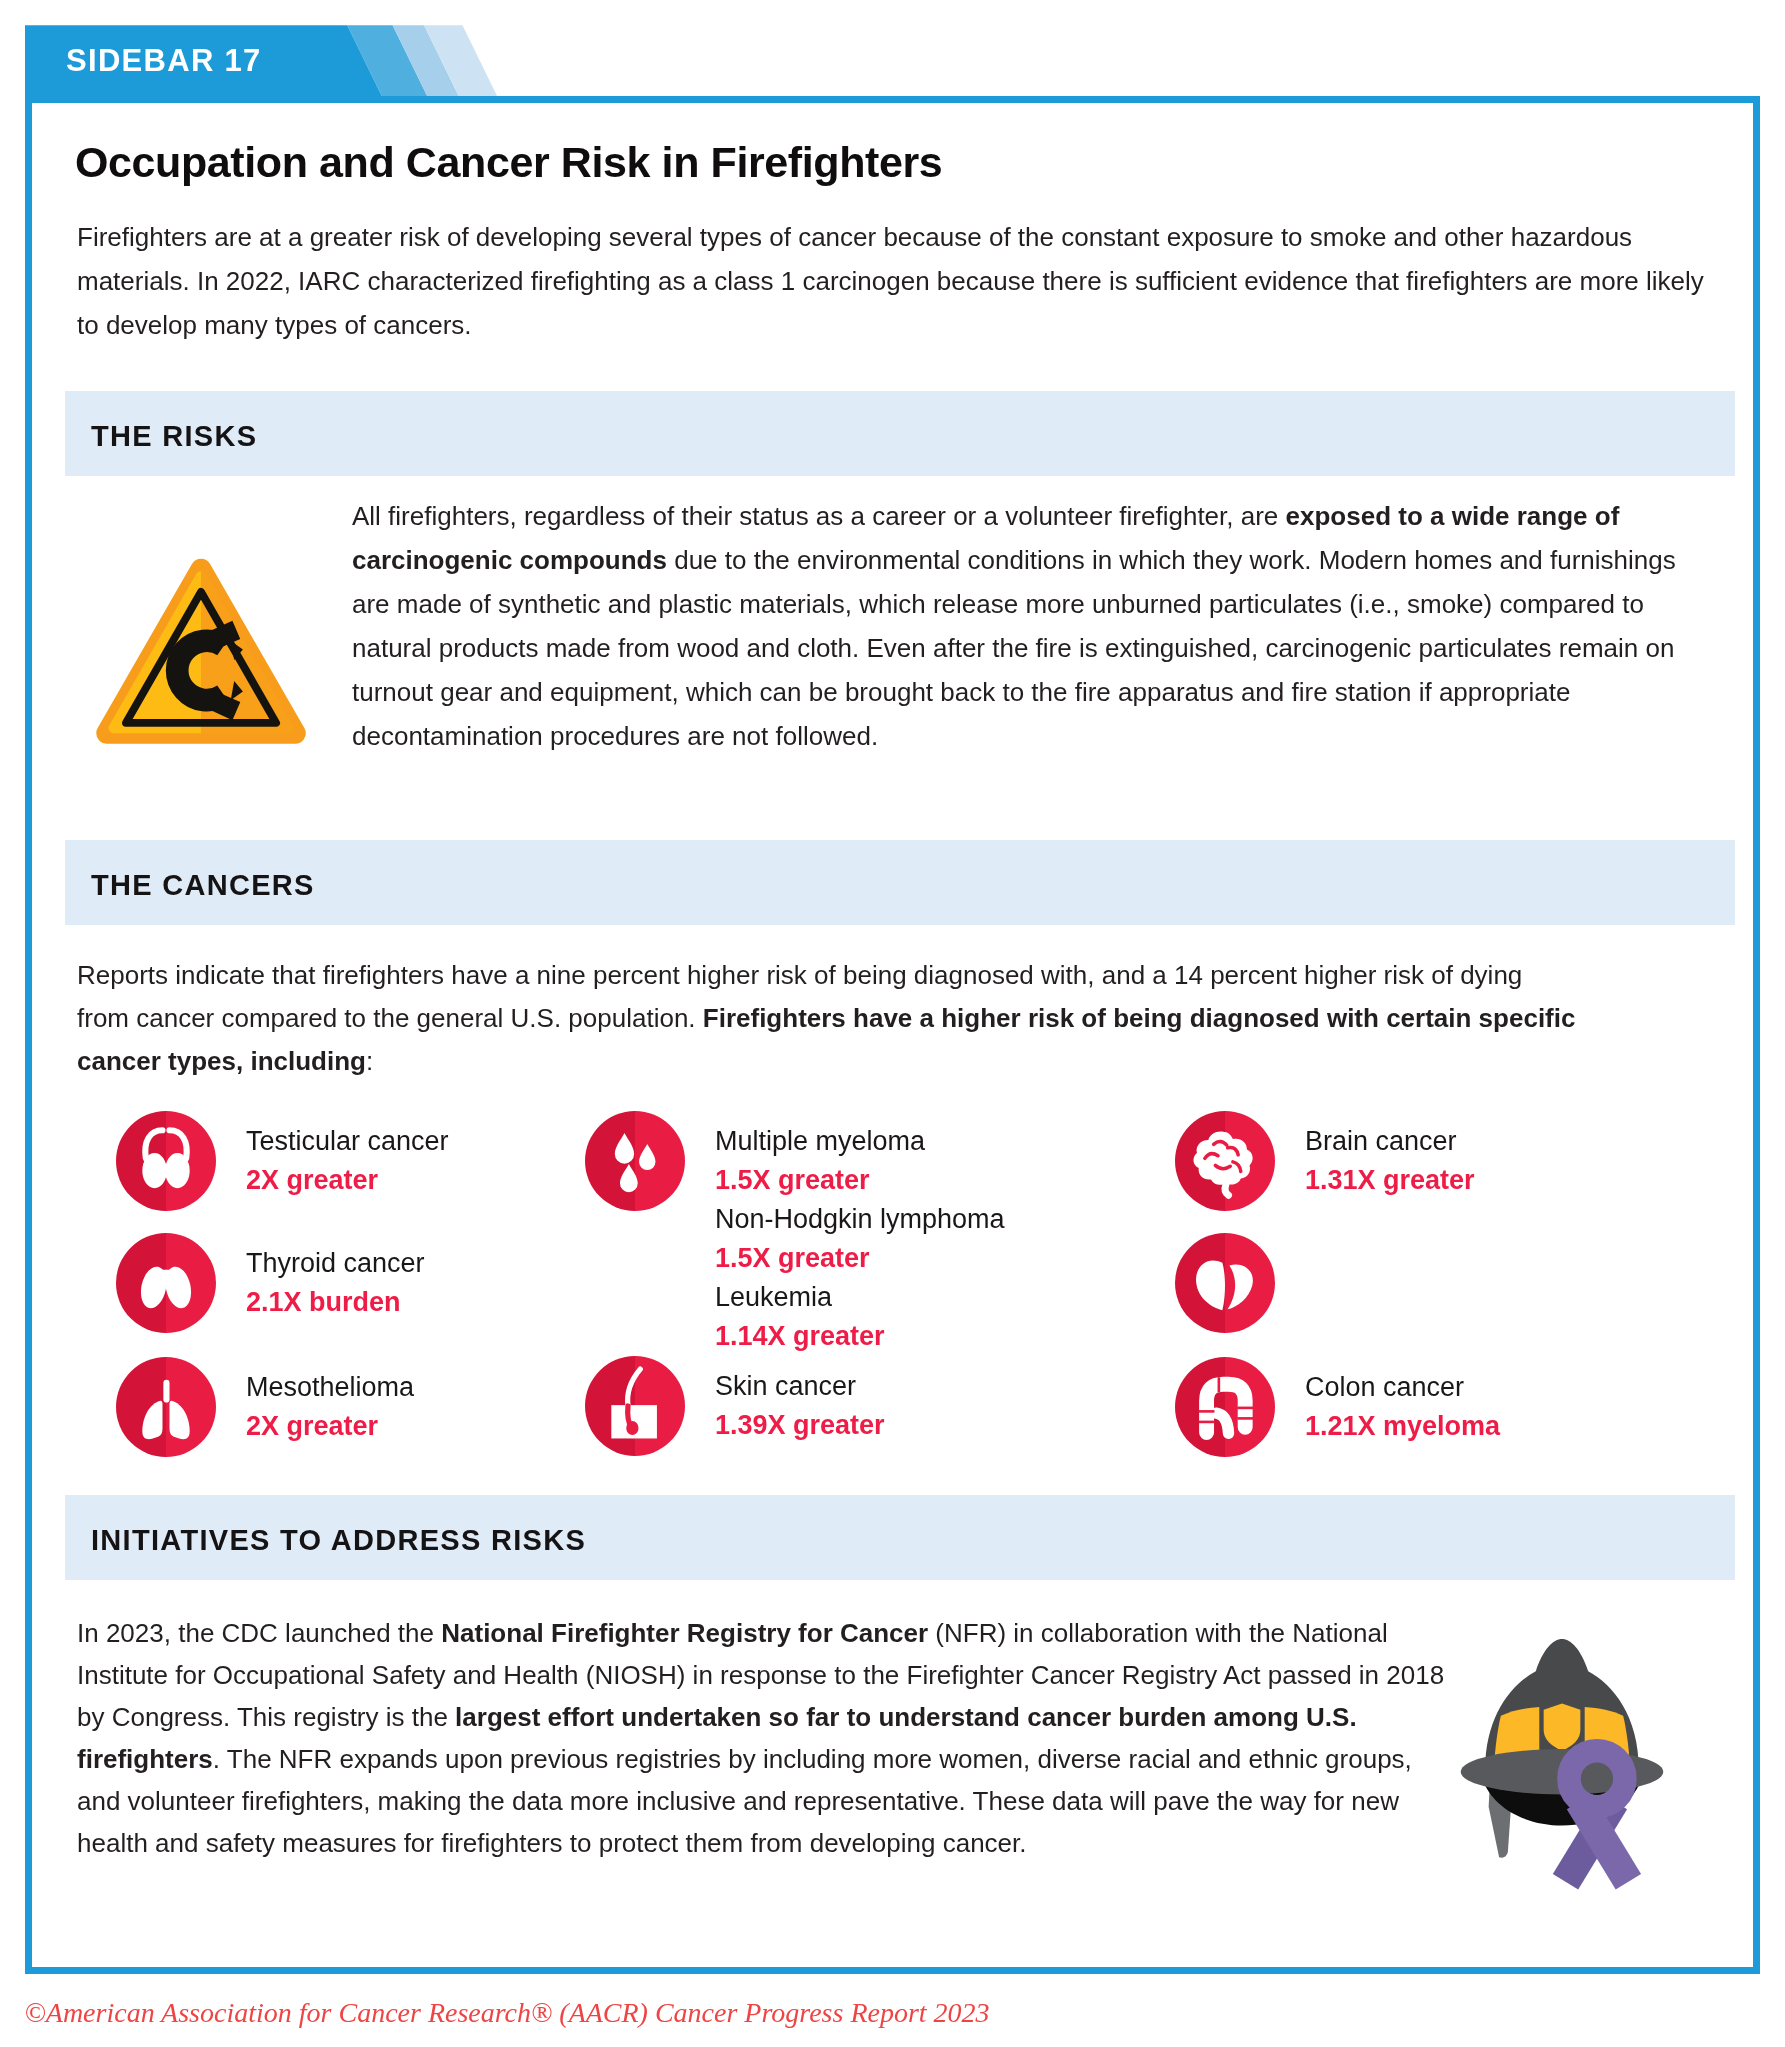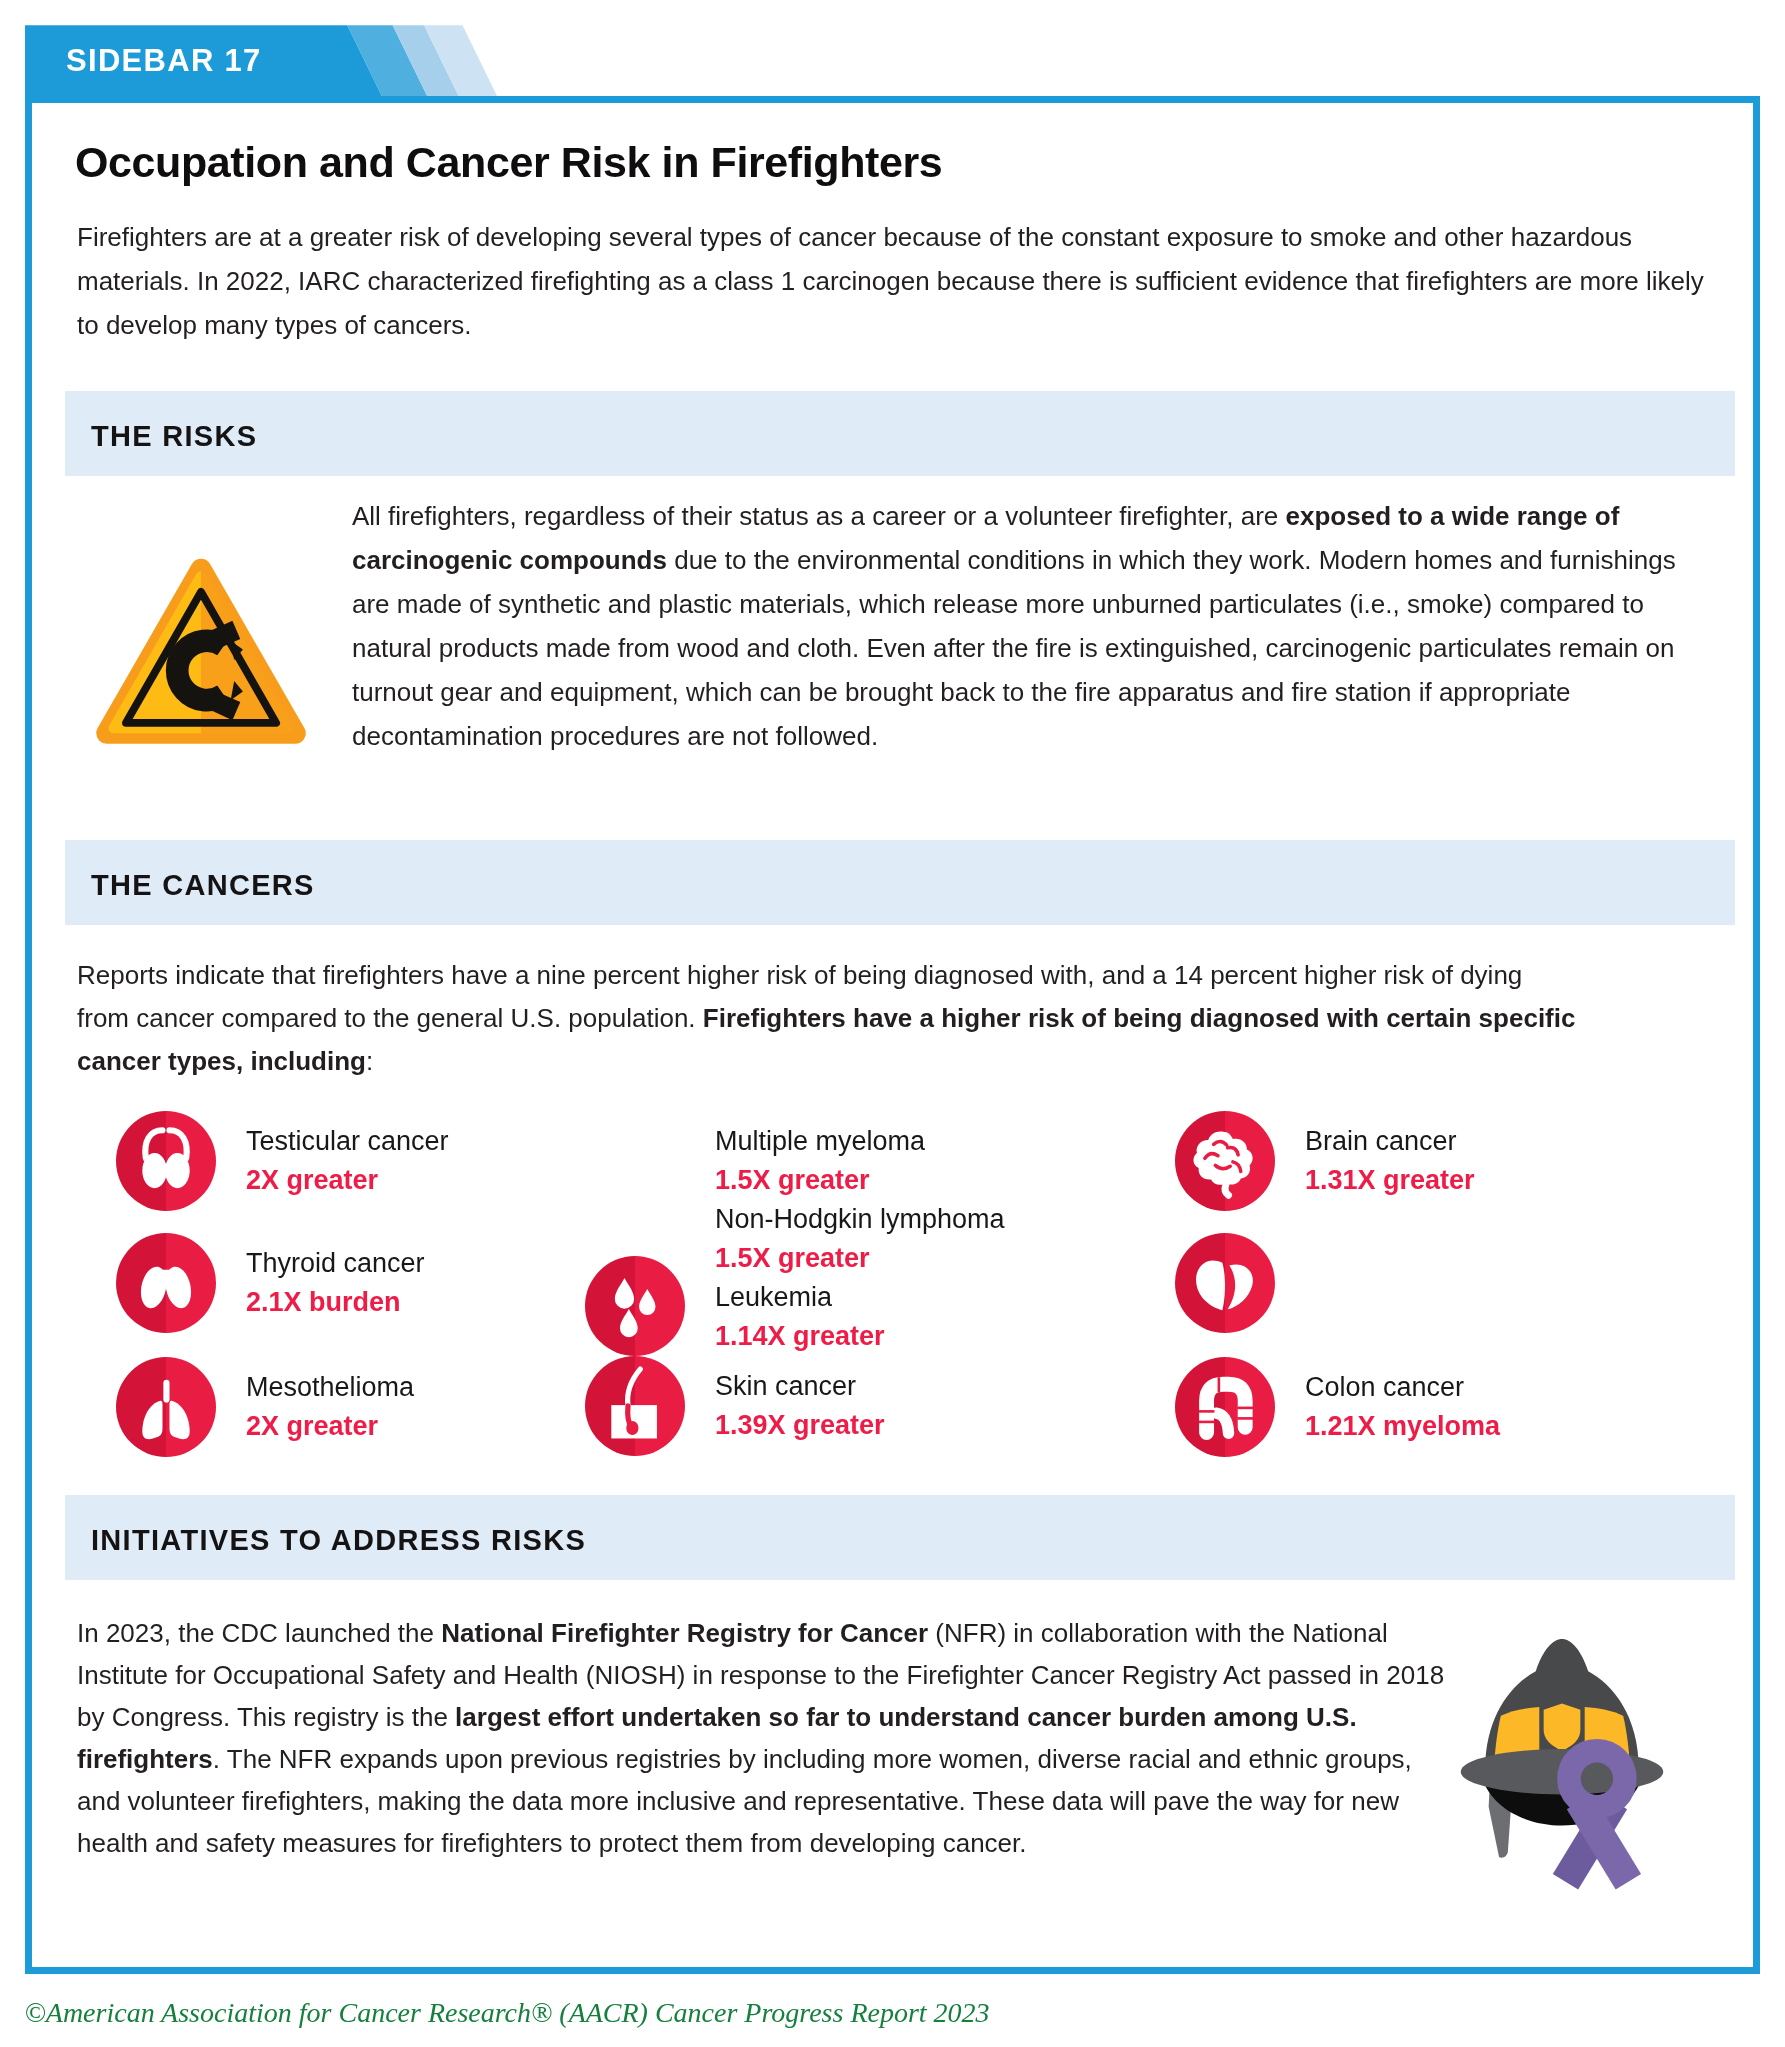--- a/index.html
+++ b/index.html
@@ -31,32 +31,32 @@
     position:absolute;left:65px;width:1670px;height:85px;background:#dfecf8;
   }
   .band-label{
     display:block;padding-left:26px;line-height:90px;font-size:29px;
     font-weight:700;letter-spacing:1.3px;color:#161314;
   }
   .risks-par{left:352px;top:494px;width:1368px;}
   .cancers-par{left:77px;top:954px;width:1502px;line-height:43px;}
   .init-par{left:77px;top:1612px;width:1378px;line-height:42px;}
   
-  .citem{position:absolute;display:flex;align-items:flex-end;}
+  .citem{position:absolute;display:flex;align-items:flex-start;}
   .citem.center{align-items:center;}
   .cicon{width:100px;height:100px;flex:0 0 100px;}
   .ctext{margin-left:30px;}
   .citem.center .ctext{padding-top:0;}
   .cname{font-size:27px;font-weight:400;color:#1a1718;line-height:39px;white-space:nowrap;}
   .cstat{font-size:27px;font-weight:700;color:#ee1c47;line-height:39px;white-space:nowrap;}
   .multi .ctext{padding-top:10.5px;}
   .footer{
     position:absolute;left:24.5px;top:1997px;
     font-family:"Liberation Serif", serif;font-style:italic;
-    font-size:28px;color:#15803d;
+    font-size:28px;color:#ef4444;
   }
   svg{display:block;}
 </style>
 </head>
 <body>
 
 <svg width="0" height="0" style="position:absolute" aria-hidden="true">
   <defs>
     <linearGradient id="redsplit" x1="0" y1="0" x2="1" y2="0">
       <stop offset="0.5" stop-color="#d31338"></stop>

